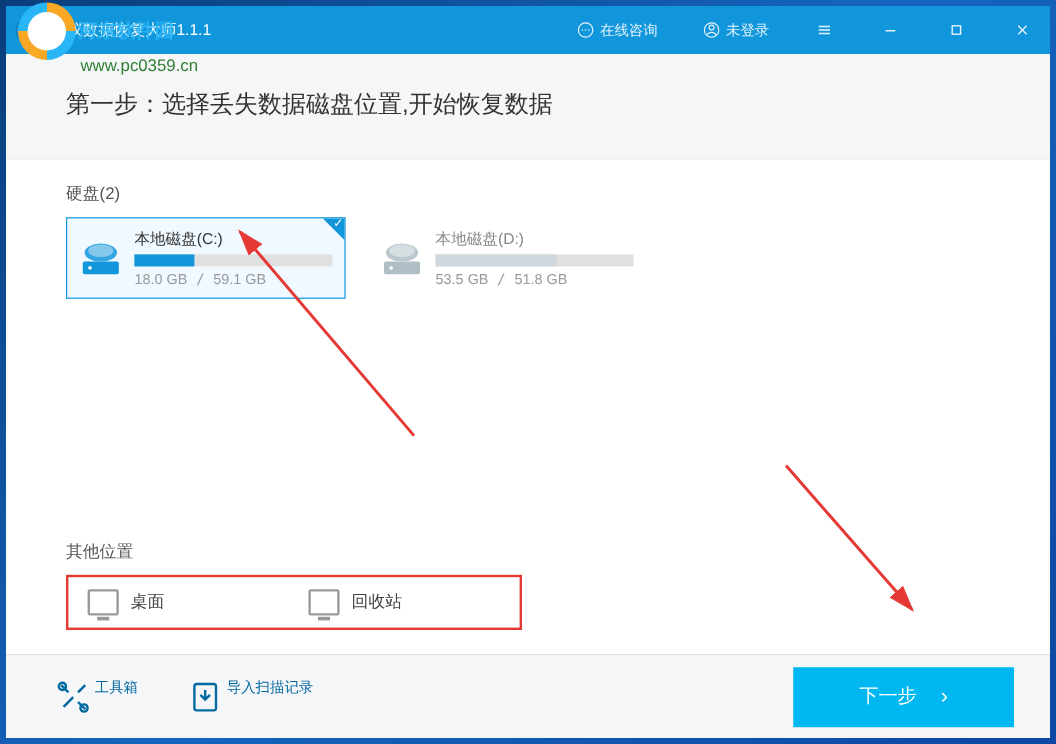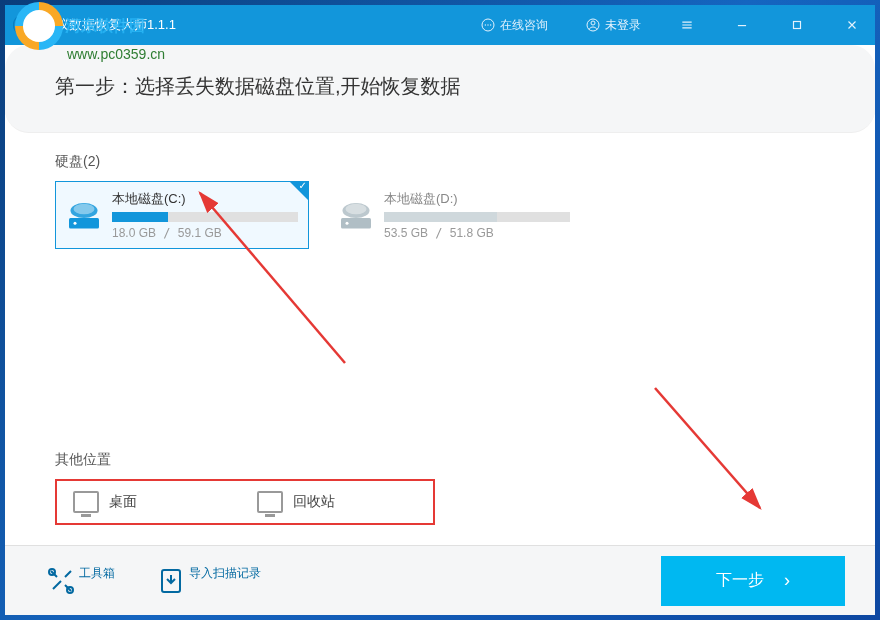--- a/index.html
+++ b/index.html
@@ -15,28 +15,28 @@
     .titlebar-icon-btn { width: 30px; height: 30px; display: flex; align-items: center; justify-content: center; cursor: pointer; color: #e3f2fd; }
     .titlebar-icon-btn svg { width: 14px; height: 14px; }
     
     .watermark { position: absolute; top: 2px; left: 15px; z-index: 100; pointer-events: none; }
     .watermark-logo { display: flex; align-items: center; gap: 2px; }
     .watermark-circle { width: 48px; height: 48px; border-radius: 50%; background: conic-gradient(#f9a825 0deg 90deg, #29b6f6 90deg 180deg, #f9a825 180deg 270deg, #29b6f6 270deg 360deg); position: relative; }
     .watermark-circle::after { content: ''; position: absolute; inset: 8px; border-radius: 50%; background: #fff; }
     .watermark-text { color: #29b6f6; font-size: 16px; font-weight: bold; opacity: 0.85; }
     .watermark-url { color: #2e7d32; font-size: 14px; font-weight: normal; margin-left: 52px; margin-top: -4px; }
     
-    .step-header { background: #f5f6f7; padding: 28px 50px 32px; border-bottom: 1px solid #eee; border-radius: 24px; }
+    .step-header { background: #f5f6f7; padding: 28px 50px 32px; border-bottom: 1px solid #eee; }
     .step-title { font-size: 20px; color: #333; font-weight: normal; }
     
     .content { flex: 1; padding: 20px 50px 0; position: relative; }
     .section-label { font-size: 14px; color: #555; margin-bottom: 10px; }
     
     .disk-row { display: flex; gap: 18px; margin-bottom: 30px; }
-    .disk-card { width: 254px; height: 68px; border: 1px solid transparent; display: flex; align-items: center; padding: 8px 10px; cursor: pointer; position: relative; justify-content: space-between; }
+    .disk-card { width: 233px; height: 68px; border: 1px solid transparent; display: flex; align-items: center; padding: 8px 10px; cursor: pointer; position: relative; justify-content: space-between; }
     .disk-card.selected { border-color: #1296db; background: #f0f9ff; }
     .disk-card.selected::after { content: ''; position: absolute; top: 0; right: 0; width: 0; height: 0; border-left: 18px solid transparent; border-top: 18px solid #1296db; }
     .disk-card.selected::before { content: '✓'; position: absolute; top: -2px; right: 1px; color: #fff; font-size: 10px; z-index: 1; }
     .disk-icon { width: 36px; height: 36px; margin-right: 10px; flex-shrink: 0; }
     .disk-icon.blue { color: #1296db; }
     .disk-icon.gray { color: #b0bec5; }
     .disk-info { flex: 1; }
     .disk-name { font-size: 13px; color: #333; margin-bottom: 4px; }
     .disk-card:not(.selected) .disk-name { color: #888; }
     .disk-bar { height: 10px; background: #e0e0e0; margin-bottom: 4px; position: relative; }

